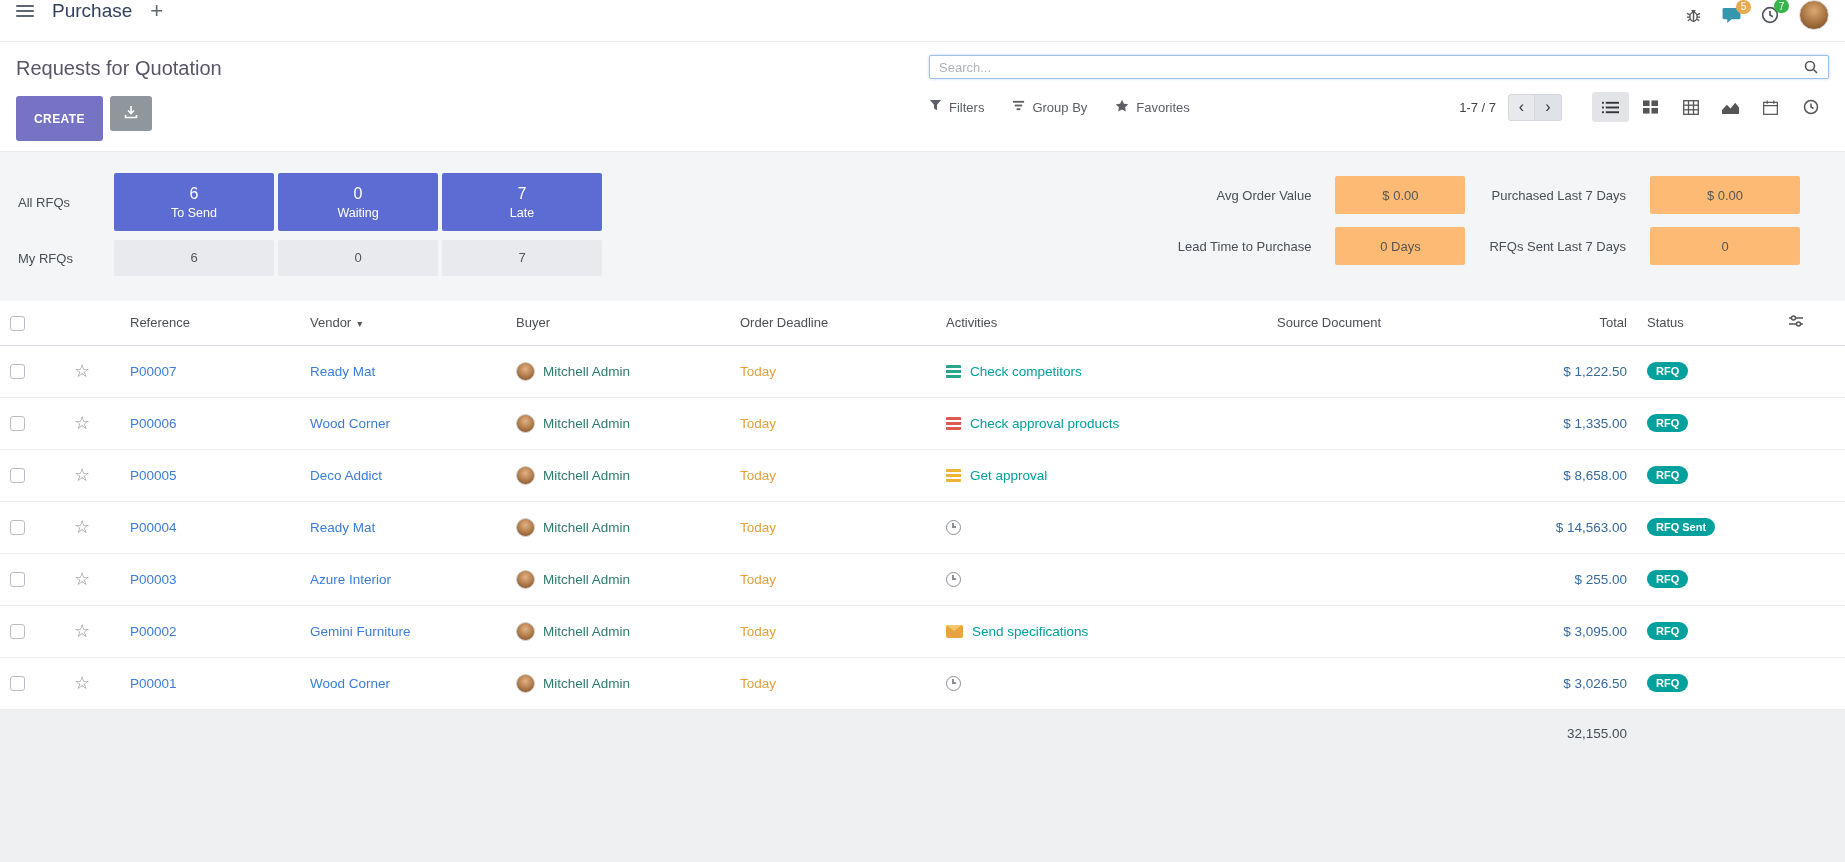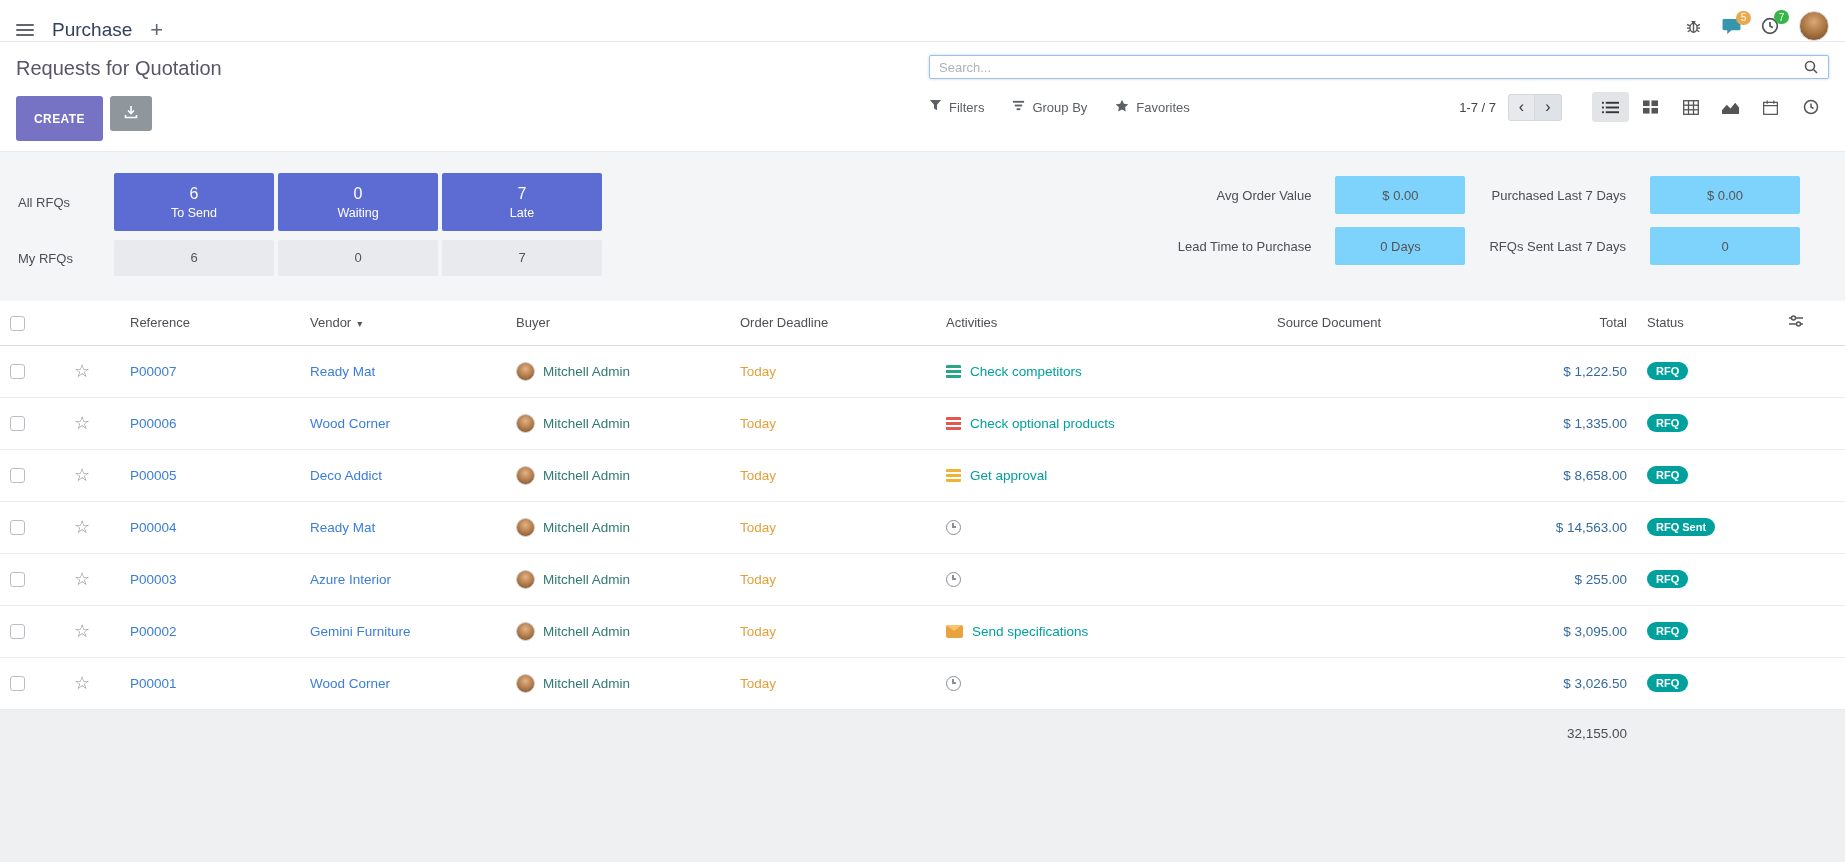--- a/index.html
+++ b/index.html
@@ -1,21 +1,21 @@
 <!DOCTYPE html>
 <html><head>
 <meta charset="utf-8">
 <style>
   * { box-sizing: border-box; margin: 0; padding: 0; }
   html,body { width:1845px; height:862px; overflow:hidden; }
   body { font-family:"Liberation Sans", sans-serif; background:#fff; color:#4c4c4c; font-size:13px; }
   .page { display:flex; flex-direction:column; height:100%; }
 
   
-  .navbar { flex:0 0 42px; display:flex; align-items:flex-end; justify-content:space-between;
+  .navbar { flex:0 0 42px; display:flex; align-items:flex-start; justify-content:space-between;
             padding:0 16px; background:#fff; border-bottom:1px solid #e8e8e8;gap:16px; }
   .nav-left { display:flex; align-items:center; gap:18px; }
   .hamburger { width:18px; display:flex; flex-direction:column; gap:3px; cursor:pointer; }
   .hamburger span { height:2px; background:#5f6670; border-radius:1px; }
   .brand { font-size:19px; color:#33415f; font-weight:500; cursor:pointer; }
   .plus-icon { font-size:22px; color:#5f6670; line-height:1; cursor:pointer; }
   .nav-right { display:flex; align-items:center; gap:20px; }
   .nav-icon { position:relative; display:flex; cursor:pointer; }
   .badge-count { position:absolute; top:-7px; right:-10px; min-width:15px; height:14px; border-radius:8px;
                  font-size:10px; color:#fff; display:flex; align-items:center; justify-content:center; padding:0 4px; }
@@ -61,21 +61,21 @@
   .dash-label { font-size:13px; color:#494f54; }
   .tile { background:#5d6cd2; color:#fff; text-align:center; height:58px; display:flex; flex-direction:column;
           align-items:center; justify-content:center; border-radius:2px; cursor:pointer; }
   .tile-count { font-size:16px; font-weight:500; }
   .tile-label { font-size:12.5px; margin-top:3px; }
   .mytile { background:#e8eaed; color:#555; text-align:center; height:36px; line-height:36px;
             font-size:13px; border-radius:2px; cursor:pointer; }
   .dash-right { display:grid; grid-template-columns:auto 130px auto 150px; column-gap:24px; row-gap:13px;
                 align-items:center; align-content:start; margin-right:27px; margin-top:3px; }
   .kpi-label { font-size:13px; color:#494f54; text-align:right; }
-  .kpi-value { background:#7dd3fc; height:38px; display:flex; align-items:center; justify-content:center;
+  .kpi-value { background:#fdba74; height:38px; display:flex; align-items:center; justify-content:center;
                font-size:13px; color:#555; border-radius:2px; }
 
   
   .list-table { width:100%; border-collapse:collapse; table-layout:fixed; background:#fff; }
   .list-table th { height:44px; padding:0 10px; text-align:left; font-size:13px; font-weight:400;
                    color:#4c4f53; border-bottom:1px solid #d8dbdf; vertical-align:middle; cursor:pointer; }
   .list-table tbody td { height:52px; padding:0 10px; border-bottom:1px solid #ededee;
                          font-size:13.5px; vertical-align:middle; }
   th.h-total, td.c-total { text-align:right; }
   th.c-opt { text-align:center; }
@@ -367,21 +367,21 @@
     <td>
       <span class="buyer">
         <span class="avatar-sm"></span>
         <span class="buyer-name">Mitchell Admin</span>
       </span>
     </td>
     <td><span class="deadline">Today</span></td>
     <td>
       <span class="activity">
         <span class="act-icon ico-list-red"></span>
-        <a class="act-link">Check optional products</a>
+        <a class="act-link">Check approval products</a>
       </span>
     </td>
     <td></td>
     <td class="c-total"><span>$ 1,335.00</span></td>
     <td><span class="badge">RFQ</span></td>
     <td></td>
   </tr>
         <tr class="rfq-row">
     <td><input type="checkbox" style=""></td>
     <td><span class="star">☆</span></td>

